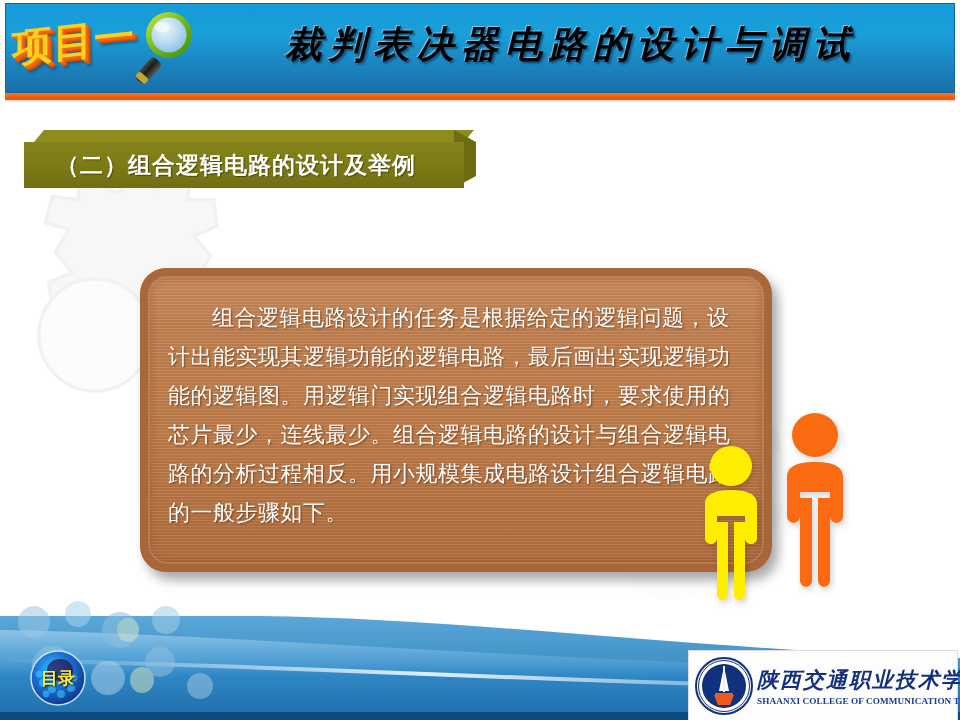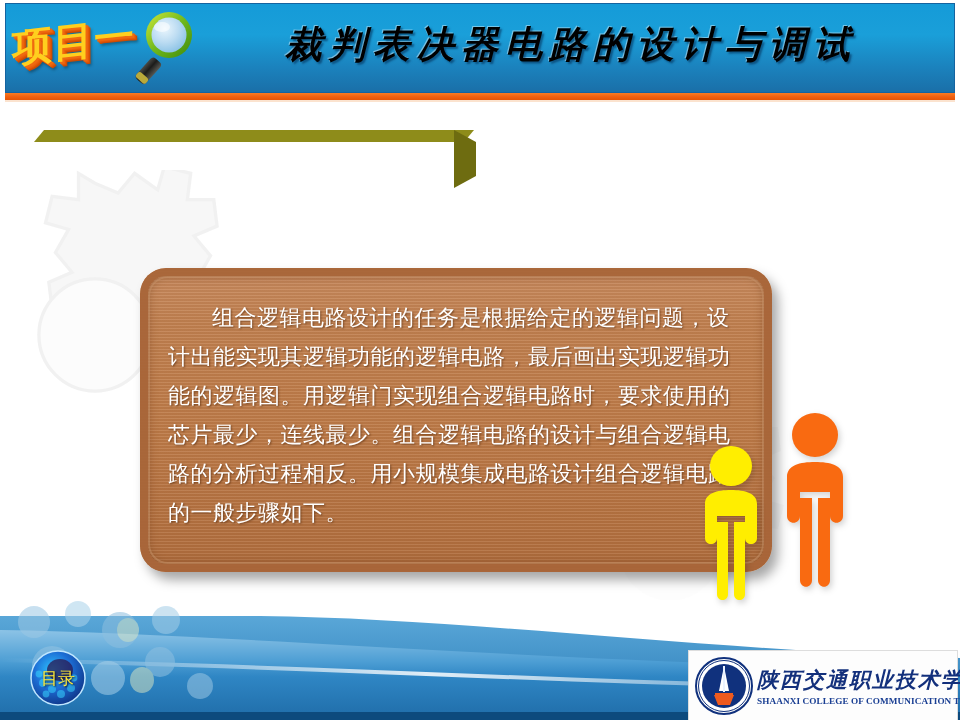--- a/index.html
+++ b/index.html
@@ -159,21 +159,21 @@
   
   .menu-btn{
     position:absolute;left:30px;top:650px;width:56px;height:56px;z-index:10;
     border-radius:50%;
     cursor:pointer;
   }
   .menu-btn .mlabel{
     position:absolute;left:0;top:0;width:56px;height:56px;
     display:flex;align-items:center;justify-content:center;
     font-family:"DejaVu Serif","Liberation Serif",serif;
-    font-size:17px;font-weight:normal;color:#ffe93a;
+    font-size:17px;font-weight:bold;color:#ffe93a;
     text-shadow:1px 1px 2px rgba(0,0,0,.8);
     letter-spacing:0px;
   }
 </style>
 </head>
 <body>
 
 <div class="slide">
 
   <div class="bg-gears">
@@ -238,20 +238,23 @@
       <circle cx="47" cy="27" r="17.5" fill="url(#lensg)"></circle>
       <ellipse cx="40" cy="19" rx="8" ry="5" fill="#ffffff" opacity=".55"></ellipse>
     </svg>
   </div>
 
   <div class="header-title">裁判表决器电路的设计与调试</div>
 
   <div class="subtitle-wrap">
     <div class="subtitle-top"></div>
     <div class="subtitle-right"></div>
+    <div class="subtitle-body">
+      <div class="subtitle-text">（二）组合逻辑电路的设计及举例</div>
+    </div>
   </div>
 
   <div class="panel">
     <div class="panel-text">组合逻辑电路设计的任务是根据给定的逻辑问题，设计出能实现其逻辑功能的逻辑电路，最后画出实现逻辑功能的逻辑图。用逻辑门实现组合逻辑电路时，要求使用的芯片最少，连线最少。组合逻辑电路的设计与组合逻辑电路的分析过程相反。用小规模集成电路设计组合逻辑电路的一般步骤如下。</div>
     <div class="panel-inner"></div>
     <div class="panel-border"></div>
   </div>
 
   <div class="person person-yellow">
     <svg viewBox="0 0 74 160" width="74" height="160">

